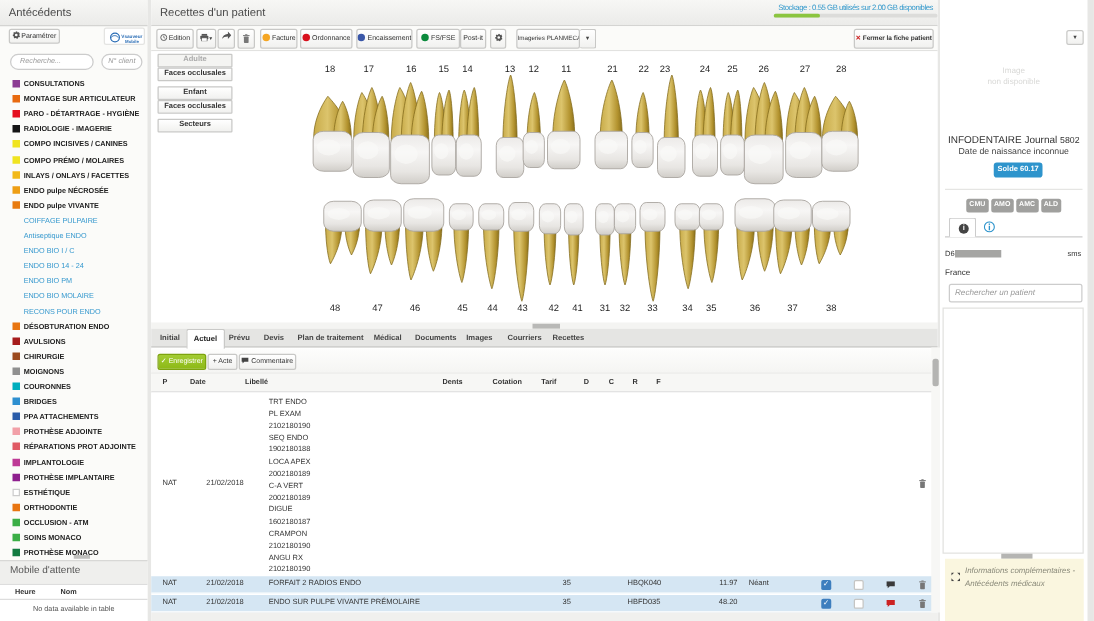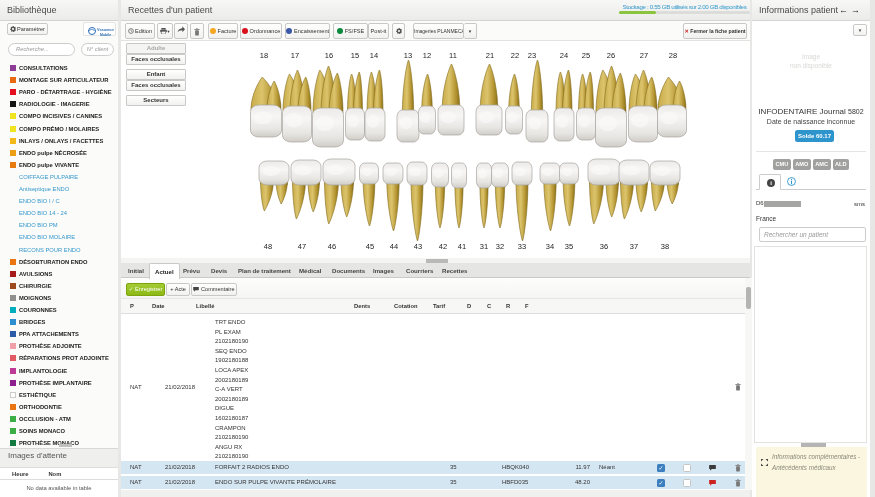--- a/index.html
+++ b/index.html
@@ -6,21 +6,21 @@
 .panel{position:absolute;top:0;bottom:0;background:#fff}
 .phead{position:absolute;left:0;right:0;top:0;height:21px;background:linear-gradient(#f7f7f5,#ebebe9);border-bottom:1px solid #d4d4d2;color:#4a4a4a;font-size:9px;line-height:20px;padding-left:7px}
 .sq{display:inline-block;width:6px;height:6px;margin-right:3px;vertical-align:-1px}
 .libitem{position:absolute;left:10px;white-space:nowrap;font-size:5.8px;color:#222;height:8px;line-height:8px}
 .liblink{color:#3598ce;font-size:5.8px}
 .btn{position:absolute;background:linear-gradient(#fff,#f1f1ef);border:1px solid #c8c8c6;border-radius:2px;color:#333;font-size:5.6px;text-align:center;white-space:nowrap;overflow:hidden}
 .dot{display:inline-block;width:6px;height:6px;border-radius:50%;margin-right:2px;vertical-align:-1px}
 </style></head>
 <body>
 <div class="panel" style="left:0;width:118px;background:#fbfbf9">
-<div class="phead">Bibliothèque</div>
+<div class="phead">Antécédents</div>
 <div class="btn" style="left:7px;top:23px;width:41px;height:12px;line-height:10px"><svg width="6" height="6" viewBox="0 0 10 10" style="vertical-align:-0.5px;margin-right:1px">
         <path d="M5 3.2a1.8 1.8 0 100 3.6 1.8 1.8 0 000-3.6zm4-1 .9 1.5-1 .9.1 1.2 1 .6-.6 1.6-1.2-.2-.8 1-.2 1.2-1.7.2-.5-1.1-1.2-.2-.9.8-1.3-1 .5-1.2-.7-1-1.2-.1v-1.7l1.1-.3.4-1.1-.7-1 1.2-1.2 1 .7 1.1-.5.2-1.2h1.7l.3 1.2 1.1.4 1-.6z" fill="#555"></path>
       </svg>Paramétrer</div>
 <div style="position:absolute;left:83px;top:22px;width:33px;height:14px;background:#fff;border:1px solid #e4e4e2;border-radius:2px;text-align:center">
 <svg width="30" height="11" viewBox="0 0 60 22">
         <circle cx="14" cy="10" r="7" fill="none" stroke="#2a6db5" stroke-width="2"></circle>
         <path d="M8 10c2-4 9-4 11 0" fill="none" stroke="#2a6db5" stroke-width="1.6"></path>
         <text x="24" y="10" font-size="7.5" fill="#2a6db5" font-weight="bold">Vsauveur</text>
         <text x="30" y="19" font-size="7" fill="#2a6db5" font-weight="bold">Mobile</text>
       </svg></div>
@@ -53,21 +53,21 @@
 <div class="libitem" style="top:354.4px"><span class="sq" style="background:#e05a64;"></span><b>RÉPARATIONS PROT ADJOINTE</b></div>
 <div class="libitem" style="top:366.5px"><span class="sq" style="background:#be3a96;"></span><b>IMPLANTOLOGIE</b></div>
 <div class="libitem" style="top:378.6px"><span class="sq" style="background:#8e1f8e;"></span><b>PROTHÈSE IMPLANTAIRE</b></div>
 <div class="libitem" style="top:390.7px"><span class="sq" style="background:#ffffff;border:1px solid #ccc;"></span><b>ESTHÉTIQUE</b></div>
 <div class="libitem" style="top:402.8px"><span class="sq" style="background:#e87511;"></span><b>ORTHODONTIE</b></div>
 <div class="libitem" style="top:414.9px"><span class="sq" style="background:#3bae46;"></span><b>OCCLUSION - ATM</b></div>
 <div class="libitem" style="top:427.0px"><span class="sq" style="background:#3bae46;"></span><b>SOINS MONACO</b></div>
 <div class="libitem" style="top:439.1px"><span class="sq" style="background:#127a40;"></span><b>PROTHÈSE MONACO</b></div>
 <div style="position:absolute;left:59px;top:444px;width:13px;height:3px;background:#c0c0be"></div>
 <div style="position:absolute;left:0;right:0;top:448px;bottom:0;background:#efefed;border-top:1px solid #d8d8d6">
-<div style="padding:2px 0 0 8px;font-size:8px;color:#555">Images d'attente</div>
+<div style="padding:2px 0 0 8px;font-size:8px;color:#555">Mobile d'attente</div>
 <div style="position:absolute;left:0;right:0;top:18px;bottom:0;background:#fff">
 <div style="border-top:1px solid #ddd;border-bottom:1px solid #ddd;height:13px;font-size:5.8px;font-weight:bold;color:#333;line-height:12px"><span style="margin-left:12px">Heure</span><span style="margin-left:20px">Nom</span></div>
 <div style="text-align:center;font-size:5.8px;color:#555;margin-top:5px">No data available in table</div>
 </div>
     </div>
 </div>
 <div class="panel" style="left:121px;width:629px;">
 <div class="phead">Recettes d'un patient</div>
 <div style="position:absolute;right:0px;top:2.5px;width:131px;font-size:6.2px;letter-spacing:-0.35px;color:#3399cc;text-align:center">Stockage : 0.55 GB utilisés sur 2.00 GB disponibles<div style="height:3px;background:#dcdcda;border-radius:2px;margin-top:1.5px">
         <div style="width:28%;height:3px;background:#8bc53f;border-radius:2px"></div>
@@ -362,21 +362,20 @@
 <text x="484" y="248.5" font-size="7.5" fill="#1c1c1c" text-anchor="middle">31</text>
 <text x="500" y="248.5" font-size="7.5" fill="#1c1c1c" text-anchor="middle">32</text>
 <text x="522" y="248.5" font-size="7.5" fill="#1c1c1c" text-anchor="middle">33</text>
 <text x="550" y="248.5" font-size="7.5" fill="#1c1c1c" text-anchor="middle">34</text>
 <text x="569" y="248.5" font-size="7.5" fill="#1c1c1c" text-anchor="middle">35</text>
 <text x="604" y="248.5" font-size="7.5" fill="#1c1c1c" text-anchor="middle">36</text>
 <text x="634" y="248.5" font-size="7.5" fill="#1c1c1c" text-anchor="middle">37</text>
 <text x="665" y="248.5" font-size="7.5" fill="#1c1c1c" text-anchor="middle">38</text>
 </svg>
 <div class="panel" style="left:752px;width:118px;background:#fff">
-<div class="phead">Informations patient<span style="position:absolute;right:7px;top:0;font-size:9px;font-weight:bold;color:#222;letter-spacing:3px">←→</span></div>
 <div class="btn" style="left:101px;top:24px;width:14px;height:12px;line-height:10px;"><span style="font-size:4.5px;color:#444">▼</span></div>
 <div style="position:absolute;left:0;width:118px;top:53px;text-align:center;font-size:6.5px;color:#d8d8d6;line-height:8.5px">Image<br>non disponible</div>
 <div style="position:absolute;left:0;width:118px;top:107px;text-align:center;font-size:8px;color:#333;white-space:nowrap">INFODENTAIRE Journal <span style="font-size:7px">5802</span></div>
 <div style="position:absolute;left:0;width:118px;top:117.5px;text-align:center;font-size:7px;color:#444">Date de naissance inconnue</div>
 <div style="position:absolute;left:43px;top:130px;width:39px;height:12px;background:#2e94cc;border-radius:2.5px;color:#fff;font-size:6px;font-weight:bold;text-align:center;line-height:12px">Solde 60.17</div>
 <div style="position:absolute;left:4px;right:4px;top:151px;border-top:1px solid #e5e5e3"></div>
 <div style="position:absolute;left:0;width:118px;top:159px;text-align:center;font-size:0;line-height:0"><span style="display:inline-block;background:#a0a09e;color:#fff;font-size:5.6px;line-height:6.5px;font-weight:bold;border-radius:2px;padding:2px 2.5px;margin:0 1px">CMU</span><span style="display:inline-block;background:#a0a09e;color:#fff;font-size:5.6px;line-height:6.5px;font-weight:bold;border-radius:2px;padding:2px 2.5px;margin:0 1px">AMO</span><span style="display:inline-block;background:#a0a09e;color:#fff;font-size:5.6px;line-height:6.5px;font-weight:bold;border-radius:2px;padding:2px 2.5px;margin:0 1px">AMC</span><span style="display:inline-block;background:#a0a09e;color:#fff;font-size:5.6px;line-height:6.5px;font-weight:bold;border-radius:2px;padding:2px 2.5px;margin:0 1px">ALD</span></div>
 <div style="position:absolute;left:4px;right:4px;top:174px;height:16px;border-bottom:1px solid #ccc;font-size:0;line-height:0">
 <span style="position:absolute;left:3px;top:0;width:22px;height:16px;background:#fff;border:1px solid #ccc;border-bottom:1px solid #fff;border-radius:2px 2px 0 0">
         <span style="position:absolute;left:7px;top:4px;width:8px;height:8px;border-radius:50%;background:#444;color:#fff;font-size:6px;line-height:8px;font-weight:bold;text-align:center">i</span>

